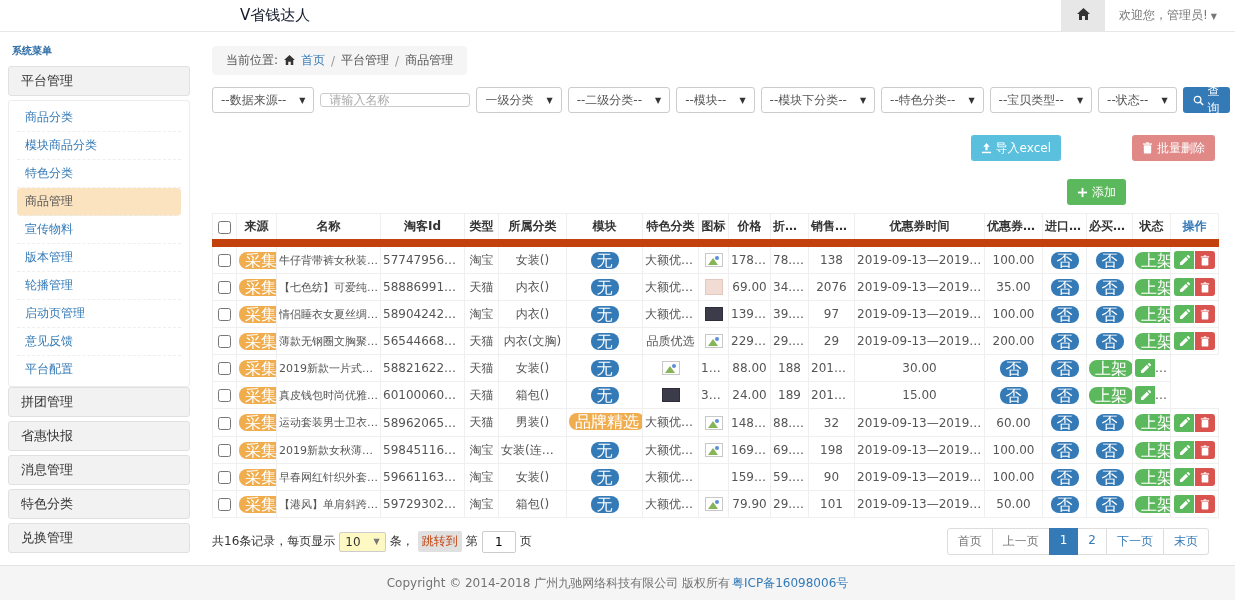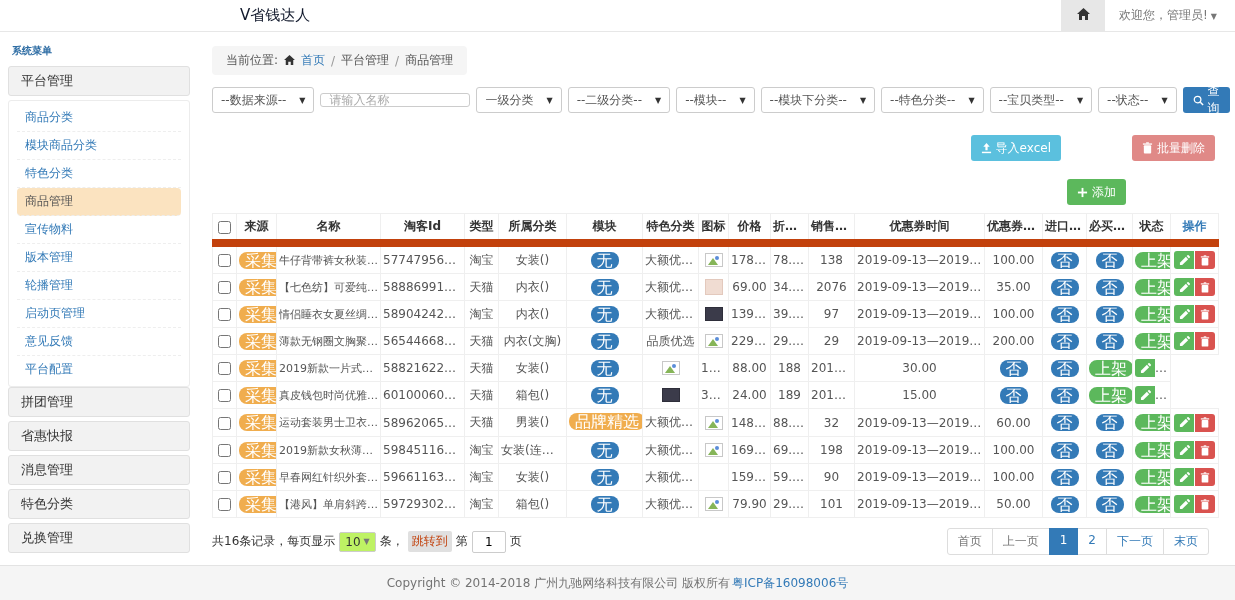--- a/index.html
+++ b/index.html
@@ -68,21 +68,21 @@
                         border-left:5px solid transparent; border-right:5px solid transparent; border-bottom:7px solid #86b558; }
   .icon-pink { width:18px; height:16px; background:#f0dcd2; border:1px solid #e3c9bd; }
   .icon-dark { width:18px; height:14px; background:#3b3b4a; border:1px solid #2e2e3a; }
   .ops { white-space:nowrap; }
   .op { display:inline-flex; align-items:center; justify-content:center; width:20px; height:18px; border-radius:3px; cursor:pointer; vertical-align:middle; }
   .op-edit { background:#5cb85c; border-radius:3px 0 0 3px; }
   .op-del  { background:#d9534f; border-radius:0 3px 3px 0; margin-left:1px; }
   
   .pagebar { display:flex; align-items:center; justify-content:space-between; margin-top:10px; }
   .pageinfo { display:flex; align-items:center; gap:4px; color:#333; }
-  .mini-select { border:1px solid #ccc; border-radius:2px; padding:2px 5px; display:inline-flex; align-items:center; gap:0; background:#bef264; cursor:pointer; }
+  .mini-select { border:1px solid #ccc; border-radius:2px; padding:2px 5px; display:inline-flex; align-items:center; gap:10px; background:#fef9c3; cursor:pointer; }
   .jump-chip { background:#e0e0e0; padding:2px 4px; border-radius:2px; color:#c2410c; }
   .jump-input { width:34px; height:22px; border:1px solid #ccc; border-radius:2px; text-align:center; font-size:12px; font-family:inherit; }
   .pages { display:flex; margin-right:6px; }
   .page-btn { border:1px solid #ddd; padding:4px 10px; margin-left:-1px; color:#337ab7; background:#fff; cursor:pointer; text-decoration:none; font-size:12px; }
   .pages a:first-of-type { border-radius:3px 0 0 3px; }
   .pages a:last-of-type { border-radius:0 3px 3px 0; }
   .p-active { background:#337ab7; color:#fff; border-color:#337ab7; position:relative; }
   .p-disabled { color:#777; }
   
   .footer { position:absolute; left:0; right:0; bottom:0; height:35px; background:#f5f5f5; border-top:1px solid #e3e3e3;

